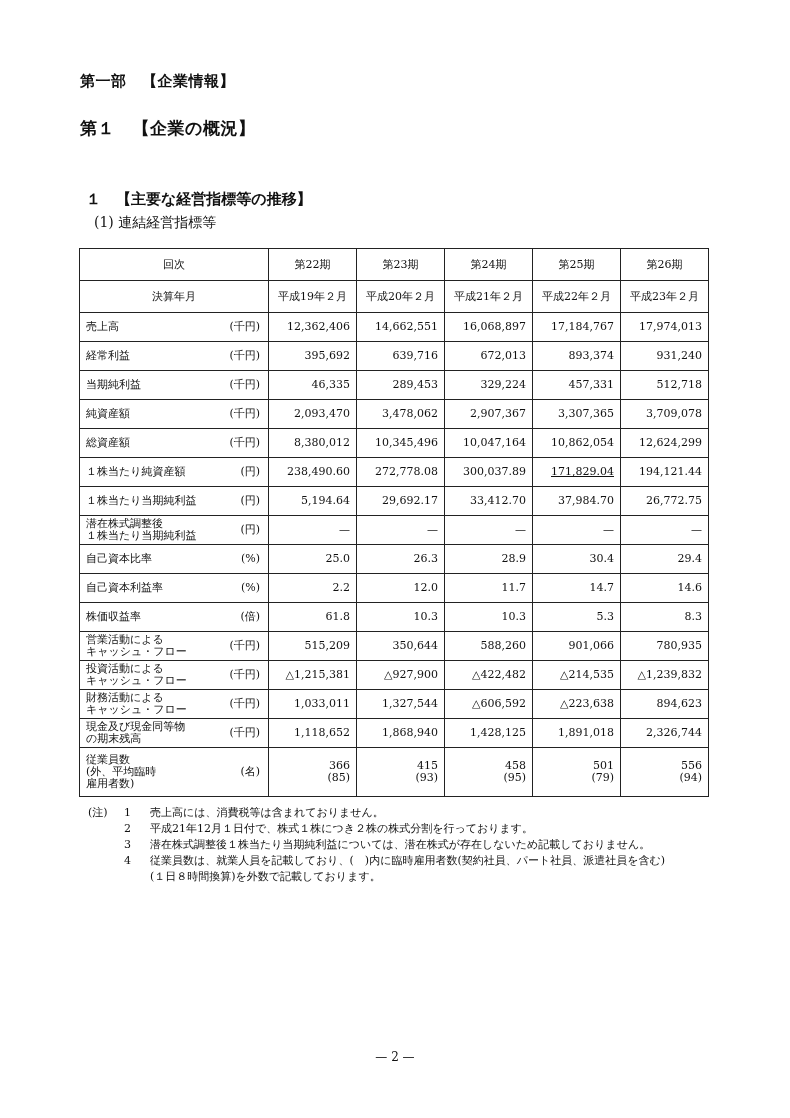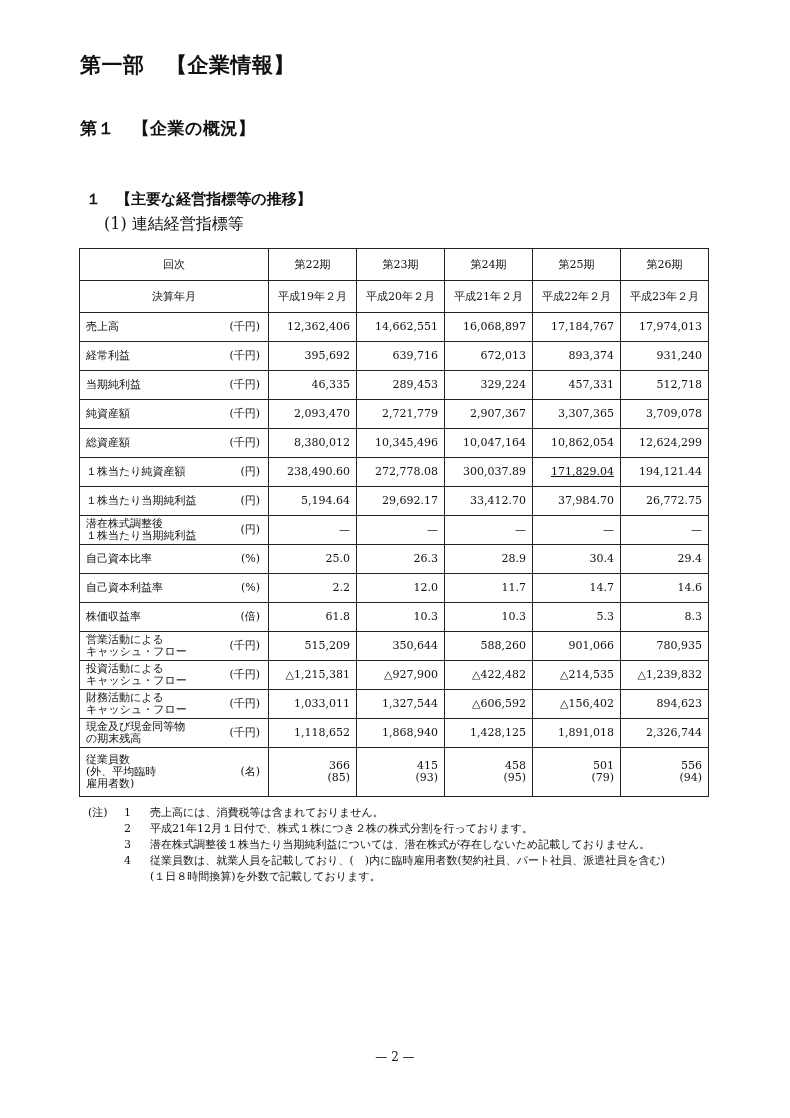--- a/index.html
+++ b/index.html
@@ -2,37 +2,37 @@
 <html><head>
 <meta charset="utf-8">
 <style>
   html, body { margin: 0; padding: 0; background: #ffffff; }
   body {
     width: 790px; height: 1118px; position: relative; overflow: hidden;
     font-family: "DejaVu Serif", "Liberation Serif", serif;
     color: #111111;
   }
   .h1 {
-    position: absolute; left: 80px; top: 51px;
+    position: absolute; left: 80px; top: 72px;
     font-family: "DejaVu Sans", "Liberation Sans", sans-serif;
-    font-weight: bold; font-size: 21px; letter-spacing: 0.5px;
+    font-weight: bold; font-size: 15px; letter-spacing: 0.5px;
   }
   .h2 {
     position: absolute; left: 80px; top: 117px;
     font-family: "DejaVu Sans", "Liberation Sans", sans-serif;
     font-weight: bold; font-size: 17px; letter-spacing: 0.5px;
   }
   .h3 {
     position: absolute; left: 86px; top: 190px;
     font-family: "DejaVu Sans", "Liberation Sans", sans-serif;
     font-weight: bold; font-size: 15px;
   }
   .h4 {
-    position: absolute; left: 104px; top: 214px;
-    font-size: 16px;
+    position: absolute; left: 94px; top: 214px;
+    font-size: 14px;
   }
   .table-wrap { position: absolute; left: 79px; top: 248px; width: 503px; }
   table {
     border-collapse: collapse; width: 630px; table-layout: fixed;
     font-size: 11px;
   }
   td {
     border: 1.3px solid #222; padding: 0 6px; vertical-align: middle;
     line-height: 12px;
   }
@@ -111,21 +111,21 @@
           <td class="label"><span class="lt" style="white-space: pre-line;">当期純利益</span><span class="unit">(千円)</span></td>
           <td class="num" style="white-space: pre-line; margin-top: 32px;">46,335</td>
           <td class="num" style="white-space: pre-line;">289,453</td>
           <td class="num" style="white-space: pre-line;">329,224</td>
           <td class="num" style="white-space: pre-line;">457,331</td>
           <td class="num" style="white-space: pre-line;">512,718</td>
         </tr>
         <tr class="row">
           <td class="label"><span class="lt" style="white-space: pre-line;">純資産額</span><span class="unit">(千円)</span></td>
           <td class="num" style="white-space: pre-line;">2,093,470</td>
-          <td class="num" style="white-space: pre-line;">2,721,779</td>
+          <td class="num" style="white-space: pre-line;">3,478,062</td>
           <td class="num" style="white-space: pre-line;">2,907,367</td>
           <td class="num" style="white-space: pre-line;">3,307,365</td>
           <td class="num" style="white-space: pre-line;">3,709,078</td>
         </tr>
         <tr class="row">
           <td class="label"><span class="lt" style="white-space: pre-line;">総資産額</span><span class="unit">(千円)</span></td>
           <td class="num" style="white-space: pre-line; text-align: right;">8,380,012</td>
           <td class="num" style="white-space: pre-line;">10,345,496</td>
           <td class="num" style="white-space: pre-line;">10,047,164</td>
           <td class="num" style="white-space: pre-line;">10,862,054</td>
@@ -197,21 +197,21 @@
           <td class="num" style="white-space: pre-line;">△422,482</td>
           <td class="num" style="white-space: pre-line;">△214,535</td>
           <td class="num" style="white-space: pre-line;">△1,239,832</td>
         </tr>
         <tr class="row">
           <td class="label"><span class="lt" style="white-space: pre-line;">財務活動による
 キャッシュ・フロー</span><span class="unit">(千円)</span></td>
           <td class="num" style="white-space: pre-line;">1,033,011</td>
           <td class="num" style="white-space: pre-line;">1,327,544</td>
           <td class="num" style="white-space: pre-line;">△606,592</td>
-          <td class="num" style="white-space: pre-line;">△156,402</td>
+          <td class="num" style="white-space: pre-line;">△223,638</td>
           <td class="num" style="white-space: pre-line;">894,623</td>
         </tr>
         <tr class="row">
           <td class="label"><span class="lt" style="white-space: pre-line;">現金及び現金同等物
 の期末残高</span><span class="unit">(千円)</span></td>
           <td class="num" style="white-space: pre-line;">1,118,652</td>
           <td class="num" style="white-space: pre-line;">1,868,940</td>
           <td class="num" style="white-space: pre-line;">1,428,125</td>
           <td class="num" style="white-space: pre-line;">1,891,018</td>
           <td class="num" style="white-space: pre-line;">2,326,744</td>

